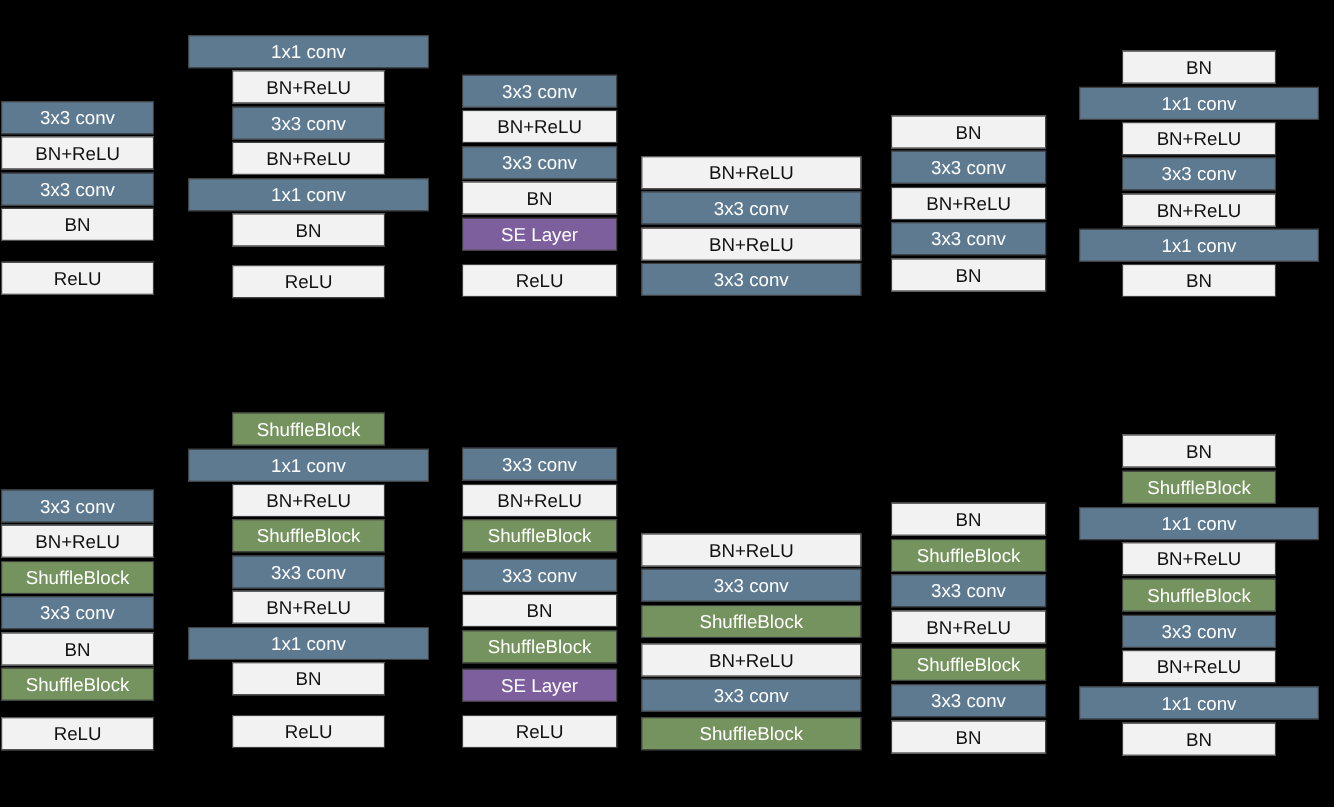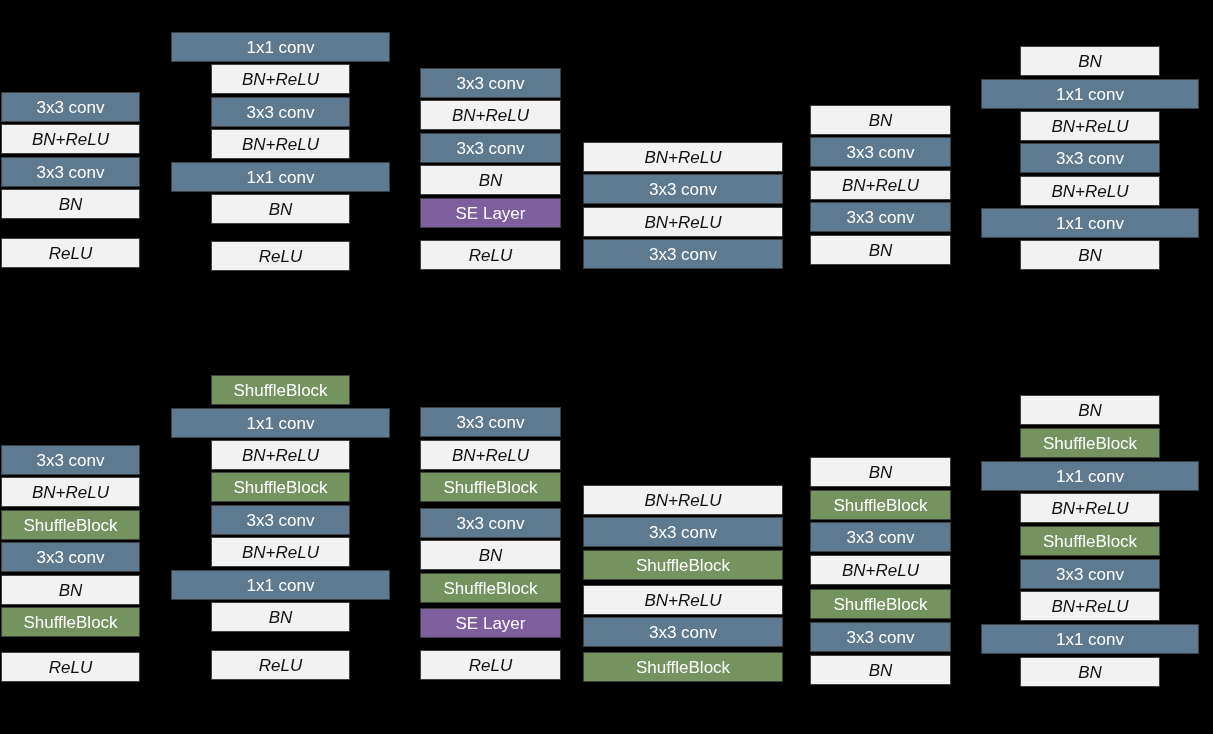--- a/index.html
+++ b/index.html
@@ -22,21 +22,21 @@
     display: flex;
     align-items: center;
     justify-content: center;
     font-size: 17px;
     line-height: 1;
     border: 1px solid var(--border, #3f3f3f);
     white-space: nowrap;
     user-select: none;
   }
   .block.conv    { background: var(--conv, #5e7a90);    color: var(--text-light, #fff); }
-  .block.plain   { background: var(--plain, #f2f2f2);   color: var(--text-dark, #111); font-style: italic; }
+  .block.plain   { background: var(--plain, #f2f2f2);   color: var(--text-dark, #111); }
   .block.se      { background: var(--se, #7e5f9e);      color: var(--text-light, #fff); }
   .block.shuffle { background: var(--shuffle, #75935e); color: var(--text-light, #fff); }
 </style>
 </head>
 <body>
 
 <div id="stage">
     <div class="block conv" style="left: 1px; top: 92px; width: 139px;">3x3 conv</div>
     <div class="block plain" style="left: 1px; top: 124px; width: 139px;">BN+ReLU</div>
     <div class="block conv" style="left: 1px; top: 157px; width: 139px;">3x3 conv</div>

